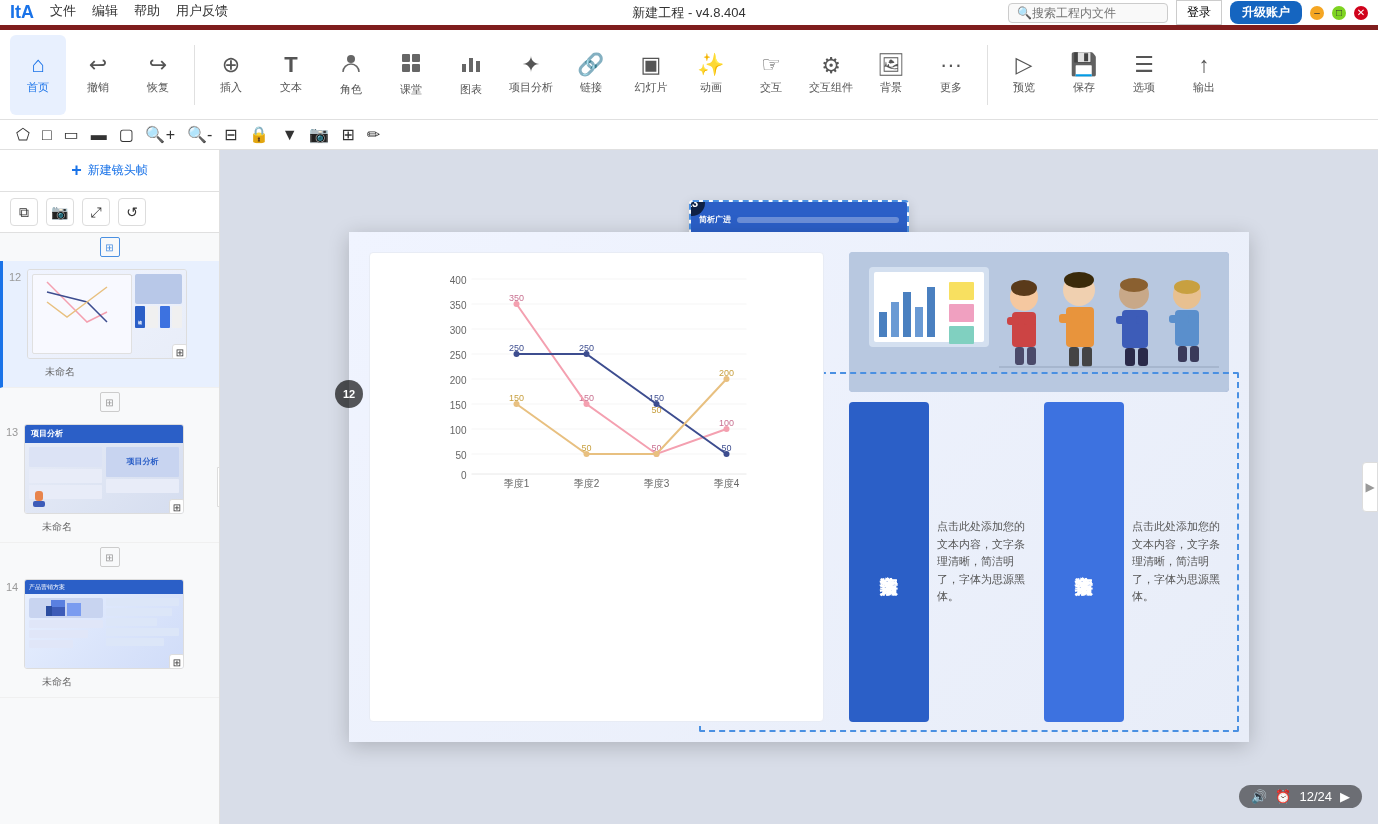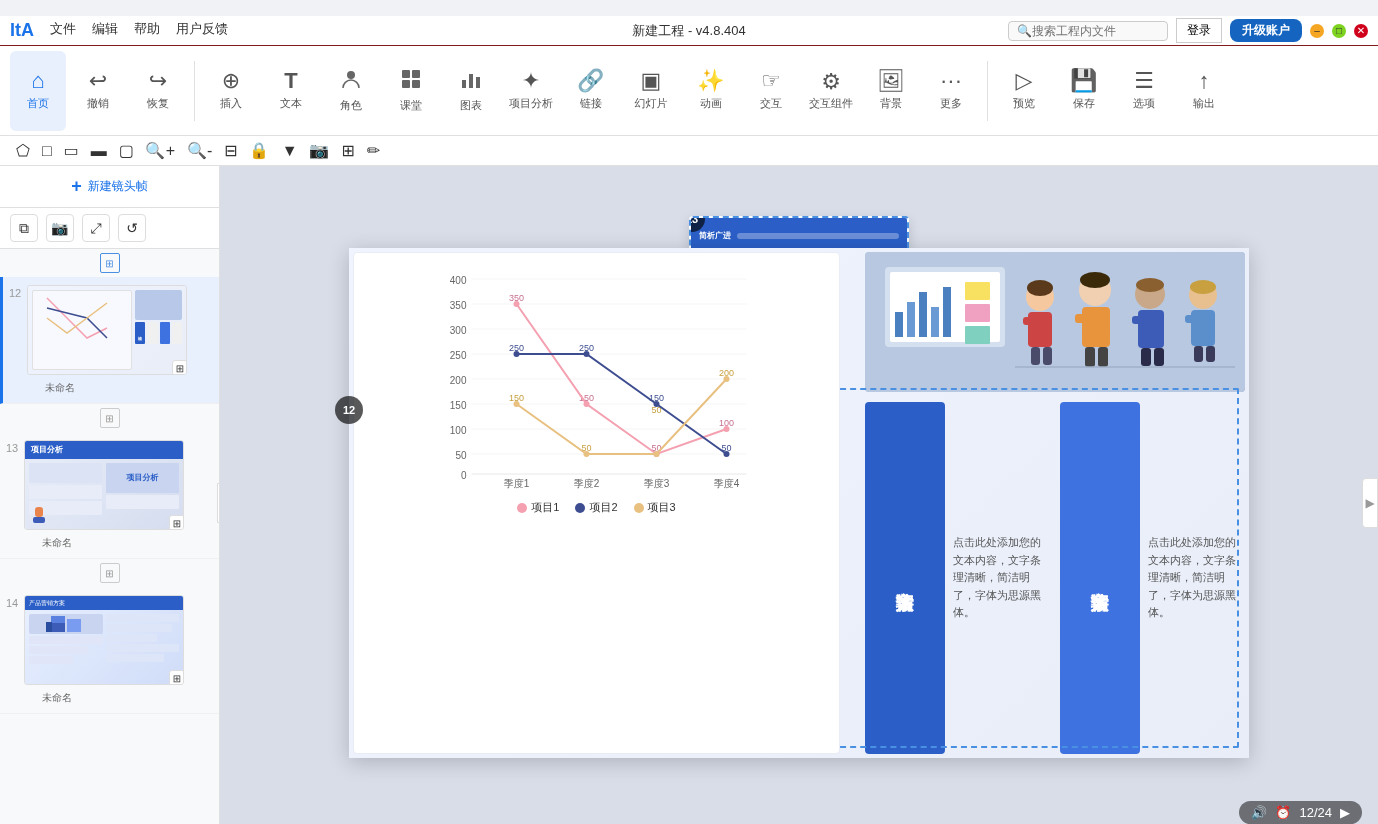--- a/index.html
+++ b/index.html
@@ -6,23 +6,22 @@
     body { font-family: 'Microsoft YaHei', sans-serif; background: #f0f2f5; width: 1378px; height: 824px; overflow: hidden; font-size: 12px; color: #333; }
 
     
     .title-bar {
       height: 30px;
       background: #fff;
       display: flex;
       align-items: center;
       justify-content: space-between;
       padding: 0 10px;
-      border-bottom: 1px solid #7f1d1d;
+      border-bottom: 5px solid #7f1d1d;
       position: relative;
-      margin-top: 16px;
     }
     .title-bar-left { display: flex; gap: 16px; font-size: 13px; color: #333; }
     .title-bar-center { position: absolute; left: 50%; transform: translateX(-50%); font-size: 13px; color: #333; font-weight: 500; }
     .title-bar-right { display: flex; align-items: center; gap: 8px; }
     .search-box {
       display: flex; align-items: center; border: 1px solid #ccc; border-radius: 4px;
       padding: 2px 8px; width: 160px; background: #f9f9f9;
     }
     .search-box input { border: none; background: transparent; outline: none; font-size: 12px; width: 120px; }
     .btn-login { padding: 3px 10px; border: 1px solid #ccc; border-radius: 0; background: #fff; cursor: pointer; font-size: 12px; }
@@ -117,21 +116,21 @@
       height: 510px;
       background: #fff;
       position: relative;
       box-shadow: 0 4px 20px rgba(0,0,0,0.2);
     }
 
     
     .slide12-inner {
       width: 100%; height: 100%;
       background: linear-gradient(135deg, #f0f4ff 0%, #e8edf8 100%);
-      padding: 4px;
+      padding: 20px;
       display: flex;
       gap: 25px;
     }
 
     
     .chart-container {
       flex: 1;
       background: #fff;
       border: 1px solid #e8ecf5;
       border-radius: 4px;
@@ -644,34 +643,20 @@
             <circle cx="290" cy="185" r="3" fill="#3d4d8f"></circle>
 
             <polyline points="80,135 150,185 220,185 290,110" fill="none" stroke="#e8c080" stroke-width="2"></polyline>
             <circle cx="80" cy="135" r="3" fill="#e8c080"></circle>
             <circle cx="150" cy="185" r="3" fill="#e8c080"></circle>
             <circle cx="220" cy="185" r="3" fill="#e8c080"></circle>
             <circle cx="290" cy="110" r="3" fill="#e8c080"></circle>
           </svg>
 
           
-          <div class="chart-legend">
-            <div class="legend-item">
-              <div class="legend-dot" style="background:#f4a0b0;"></div>
-              <span>项目1</span>
-            </div>
-            <div class="legend-item">
-              <div class="legend-dot" style="background:#3d4d8f;"></div>
-              <span>项目2</span>
-            </div>
-            <div class="legend-item">
-              <div class="legend-dot" style="background:#e8c080;"></div>
-              <span>项目3</span>
-            </div>
-          </div>
         </div>
 
         <div class="right-panel">
 
           <div class="right-top-img">
             <div class="team-photo-placeholder">
 
               <svg viewBox="0 0 380 140" width="380" height="140" xmlns="http://www.w3.org/2000/svg">
 
                 <rect width="380" height="140" fill="#b8c8e0"></rect>

